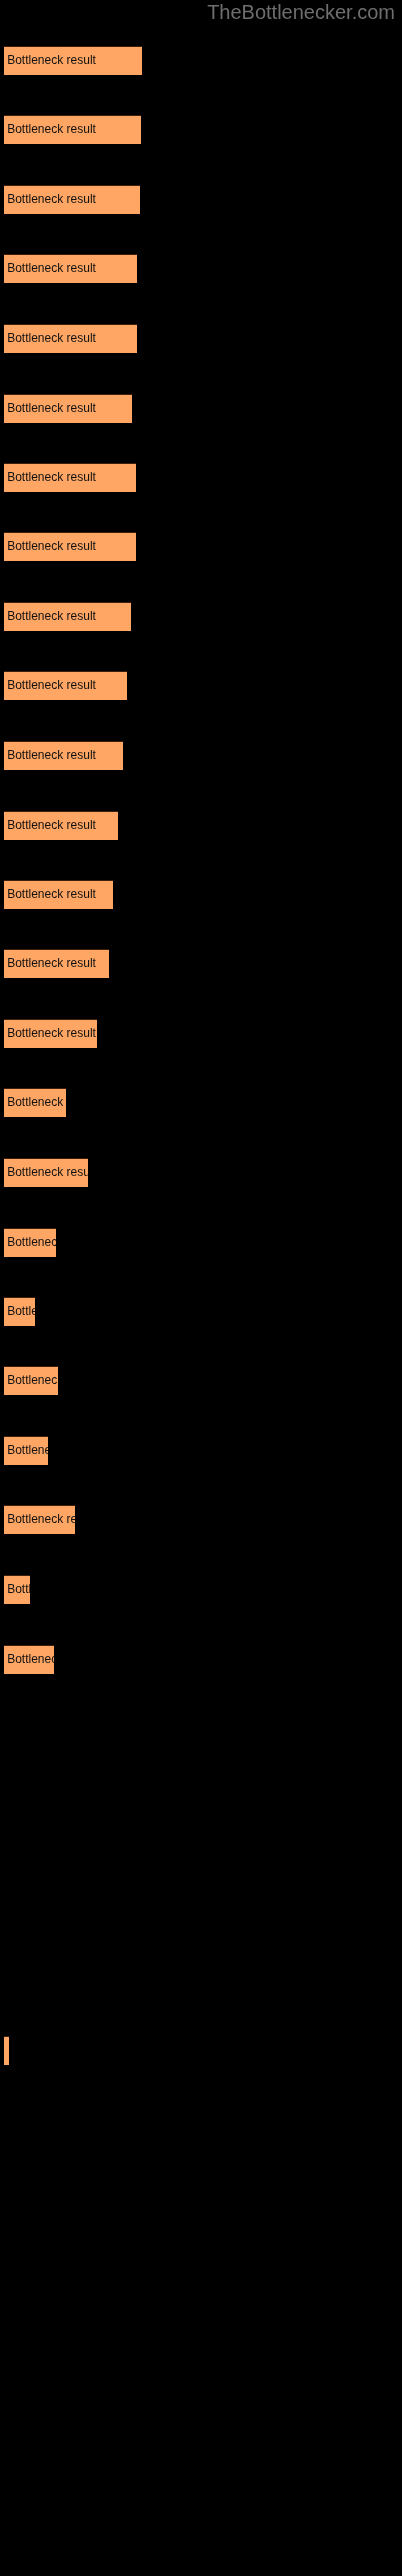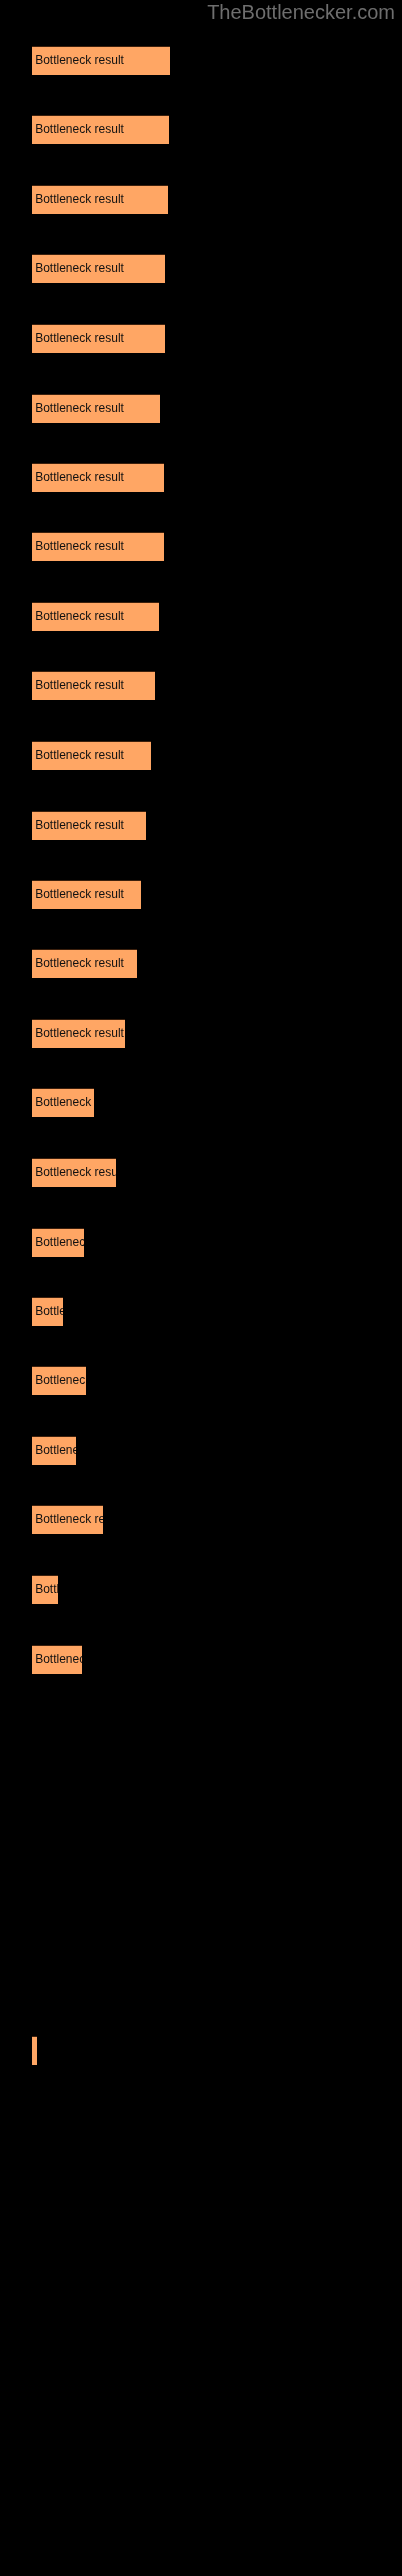--- a/index.html
+++ b/index.html
@@ -36,21 +36,20 @@
     width: 403px;
     height: 2576px;
   }
   .bar {
     position: absolute;
     box-sizing: border-box;
     background: #ffa664;
     border-top: 1.6px solid #3b1f0c;
     overflow: hidden;
     white-space: nowrap;
-    margin-left: 28px;
   }
   .bar-label {
     position: absolute;
     left: 3.2px;
     top: 50%;
     transform: translateY(-50%);
     color: #111111;
     font-family: "Liberation Sans", sans-serif;
     font-size: 12px;
     line-height: 13.7px;

